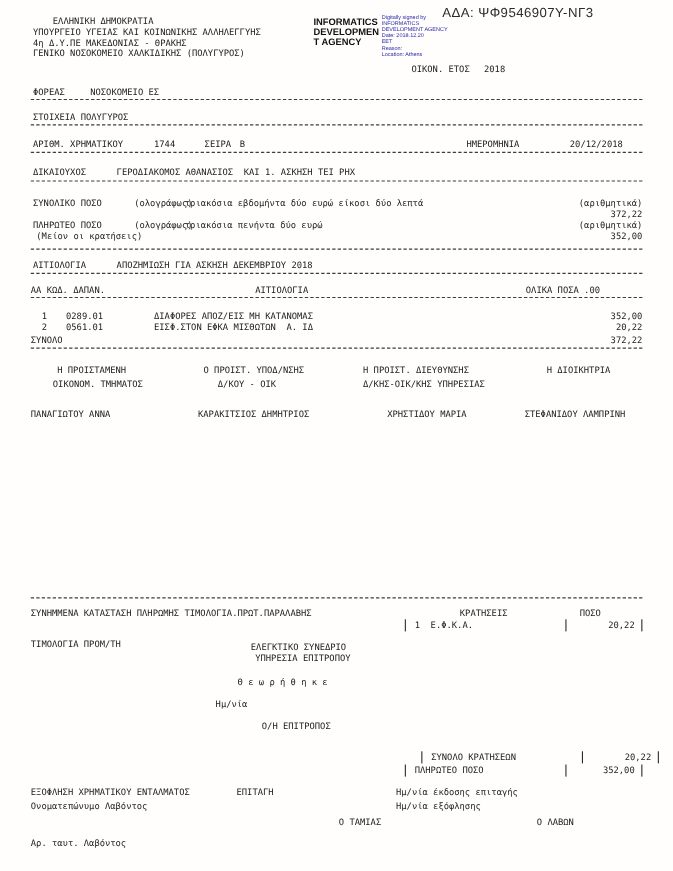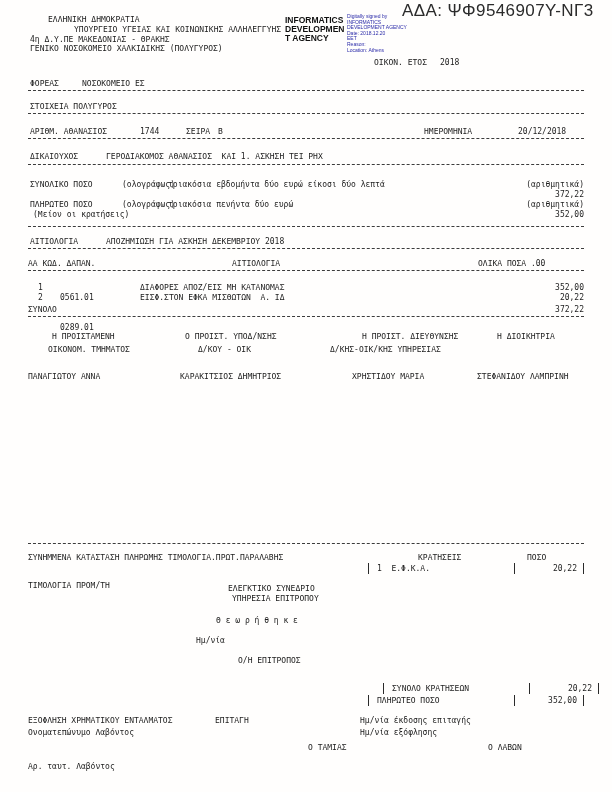--- a/index.html
+++ b/index.html
@@ -4,36 +4,36 @@
 <style>
   html,body{margin:0;padding:0;background:#ffffff;}
   .page{
     position:relative;width:612px;height:792px;background:#fffefd;
     font-family:"DejaVu Sans Mono","Liberation Mono",monospace;
     font-size:8px;line-height:10px;color:#1c1c1c;overflow:hidden;
   }
   .ln{position:absolute;white-space:pre;}
   .rt{position:absolute;width:84px;text-align:right;white-space:pre;}
   .sep{position:absolute;left:28px;width:556px;height:0;border-top:1px dashed #3c3c3c;}
-  .ada{font-family:"Liberation Sans",sans-serif;font-size:17px;color:#2b2b2b;letter-spacing:.4px;}
+  .ada{font-family:"Liberation Sans",sans-serif;font-size:12px;color:#2b2b2b;letter-spacing:.4px;}
   .stamp-name{font-family:"Liberation Sans",sans-serif;font-weight:bold;font-size:8.5px;line-height:9px;color:#111;}
   .stamp-details{font-family:"Liberation Sans",sans-serif;font-size:5px;line-height:5.6px;color:#2a2aa8;}
   .boxrow{position:absolute;left:368px;width:216px;display:flex;align-items:stretch;line-height:11px;}
   .boxrow .cell1{flex:1;border-left:1px solid #2a2a2a;padding-left:8px;white-space:pre;}
   .boxrow .cell2{width:62px;border-left:1px solid #2a2a2a;border-right:1px solid #2a2a2a;text-align:right;padding-right:6px;white-space:pre;}
 </style>
 </head>
 <body>
 
 <div class="page">
 
   <div class="ln ada" style="left:402px;top:6px;">ΑΔΑ: ΨΦ9546907Υ-ΝΓ3</div>
 
   <div class="ln" style="left:48px;top:15px;">ΕΛΛΗΝΙΚΗ ΔΗΜΟΚΡΑΤΙΑ</div>
-  <div class="ln" style="left:30px;top:25px;margin-left:44px;">ΥΠΟΥΡΓΕΙΟ ΥΓΕΙΑΣ ΚΑΙ ΚΟΙΝΩΝΙΚΗΣ ΑΛΛΗΛΕΓΓΥΗΣ</div>
+  <div class="ln" style="left:30px;top:25px;">ΥΠΟΥΡΓΕΙΟ ΥΓΕΙΑΣ ΚΑΙ ΚΟΙΝΩΝΙΚΗΣ ΑΛΛΗΛΕΓΓΥΗΣ</div>
   <div class="ln" style="left:30px;top:35px;">4η Δ.Υ.ΠΕ ΜΑΚΕΔΟΝΙΑΣ - ΘΡΑΚΗΣ</div>
   <div class="ln" style="left:30px;top:44px;">ΓΕΝΙΚΟ ΝΟΣΟΚΟΜΕΙΟ ΧΑΛΚΙΔΙΚΗΣ (ΠΟΛΥΓΥΡΟΣ)</div>
 
   <div class="ln stamp-name" style="left:285px;top:16px;">INFORMATICS
 DEVELOPMEN
 T AGENCY</div>
   <div class="ln stamp-details" style="left:347px;top:14px;">Digitally signed by
 INFORMATICS
 DEVELOPMENT AGENCY
 Date: 2018.12.20
@@ -44,21 +44,21 @@
   <div class="ln" style="left:374px;top:58px;">ΟΙΚΟΝ. ΕΤΟΣ</div>
   <div class="ln" style="left:440px;top:58px;">2018</div>
 
   <div class="ln" style="left:30px;top:79px;">ΦΟΡΕΑΣ</div>
   <div class="ln" style="left:82px;top:79px;">ΝΟΣΟΚΟΜΕΙΟ ΕΣ</div>
   <div class="sep" style="top:90px;"></div>
 
   <div class="ln" style="left:30px;top:102px;">ΣΤΟΙΧΕΙΑ ΠΟΛΥΓΥΡΟΣ</div>
   <div class="sep" style="top:113px;"></div>
 
-  <div class="ln" style="left:30px;top:127px;">ΑΡΙΘΜ. ΑΘΑΝΑΣΙΟΣ</div>
+  <div class="ln" style="left:30px;top:127px;">ΑΡΙΘΜ. ΧΡΗΜΑΤΙΚΟΥ</div>
   <div class="ln" style="left:140px;top:127px;">1744</div>
   <div class="ln" style="left:186px;top:127px;">ΣΕΙΡΑ</div>
   <div class="ln" style="left:218px;top:127px;">Β</div>
   <div class="ln" style="left:424px;top:127px;">ΗΜΕΡΟΜΗΝΙΑ</div>
   <div class="ln" style="left:518px;top:127px;">20/12/2018</div>
   <div class="sep" style="top:138px;"></div>
 
   <div class="ln" style="left:30px;top:152px;">ΔΙΚΑΙΟΥΧΟΣ</div>
   <div class="ln" style="left:106px;top:152px;">ΓΕΡΟΔΙΑΚΟΜΟΣ ΑΘΑΝΑΣΙΟΣ  ΚΑΙ 1. ΑΣΚΗΣΗ ΤΕΙ ΡΗΧ</div>
   <div class="sep" style="top:164px;"></div>
@@ -81,38 +81,38 @@
   <div class="ln" style="left:106px;top:237px;">ΑΠΟΖΗΜΙΩΣΗ ΓΙΑ ΑΣΚΗΣΗ ΔΕΚΕΜΒΡΙΟΥ 2018</div>
   <div class="sep" style="top:248px;"></div>
 
   <div class="ln" style="left:28px;top:259px;">ΑΑ ΚΩΔ. ΔΑΠΑΝ.</div>
   <div class="ln" style="left:232px;top:259px;">ΑΙΤΙΟΛΟΓΙΑ</div>
   <div class="ln" style="left:478px;top:259px;">ΟΛΙΚΑ ΠΟΣΑ .00</div>
   <div class="sep" style="top:270px;"></div>
 
   <div>
     <div class="ln" style="left:38px;top:283px;">1</div>
-    <div class="ln" style="left:60px;top:283px;margin-top:40px;">0289.01</div>
+    <div class="ln" style="left:60px;top:283px;">0289.01</div>
     <div class="ln" style="left:140px;top:283px;">ΔΙΑΦΟΡΕΣ ΑΠΟΖ/ΕΙΣ ΜΗ ΚΑΤΑΝΟΜΑΣ</div>
     <div class="rt" style="left:500px;top:283px;">352,00</div>
   </div>
   <div>
     <div class="ln" style="left:38px;top:293px;">2</div>
     <div class="ln" style="left:60px;top:293px;">0561.01</div>
     <div class="ln" style="left:140px;top:293px;">ΕΙΣΦ.ΣΤΟΝ ΕΦΚΑ ΜΙΣΘΩΤΩΝ  Α. ΙΔ</div>
     <div class="rt" style="left:500px;top:293px;">20,22</div>
   </div>
 
   <div class="ln" style="left:28px;top:305px;">ΣΥΝΟΛΟ</div>
   <div class="rt" style="left:500px;top:305px;">372,22</div>
   <div class="sep" style="top:316px;"></div>
 
   <div class="ln" style="left:52px;top:332px;">Η ΠΡΟΙΣΤΑΜΕΝΗ</div>
   <div class="ln" style="left:185px;top:332px;">Ο ΠΡΟΙΣΤ. ΥΠΟΔ/ΝΣΗΣ</div>
-  <div class="ln" style="left:330px;top:332px;margin-left:32px;">Η ΠΡΟΙΣΤ. ΔΙΕΥΘΥΝΣΗΣ</div>
+  <div class="ln" style="left:330px;top:332px;">Η ΠΡΟΙΣΤ. ΔΙΕΥΘΥΝΣΗΣ</div>
   <div class="ln" style="left:497px;top:332px;">Η ΔΙΟΙΚΗΤΡΙΑ</div>
 
   <div class="ln" style="left:48px;top:345px;">ΟΙΚΟΝΟΜ. ΤΜΗΜΑΤΟΣ</div>
   <div class="ln" style="left:198px;top:345px;">Δ/ΚΟΥ - ΟΙΚ</div>
   <div class="ln" style="left:330px;top:345px;text-align:center;">Δ/ΚΗΣ-ΟΙΚ/ΚΗΣ ΥΠΗΡΕΣΙΑΣ</div>
 
   <div class="ln" style="left:28px;top:372px;">ΠΑΝΑΓΙΩΤΟΥ ΑΝΝΑ</div>
   <div class="ln" style="left:180px;top:372px;">ΚΑΡΑΚΙΤΣΙΟΣ ΔΗΜΗΤΡΙΟΣ</div>
   <div class="ln" style="left:352px;top:372px;">ΧΡΗΣΤΙΔΟΥ ΜΑΡΙΑ</div>
   <div class="ln" style="left:477px;top:372px;">ΣΤΕΦΑΝΙΔΟΥ ΛΑΜΠΡΙΝΗ</div>

